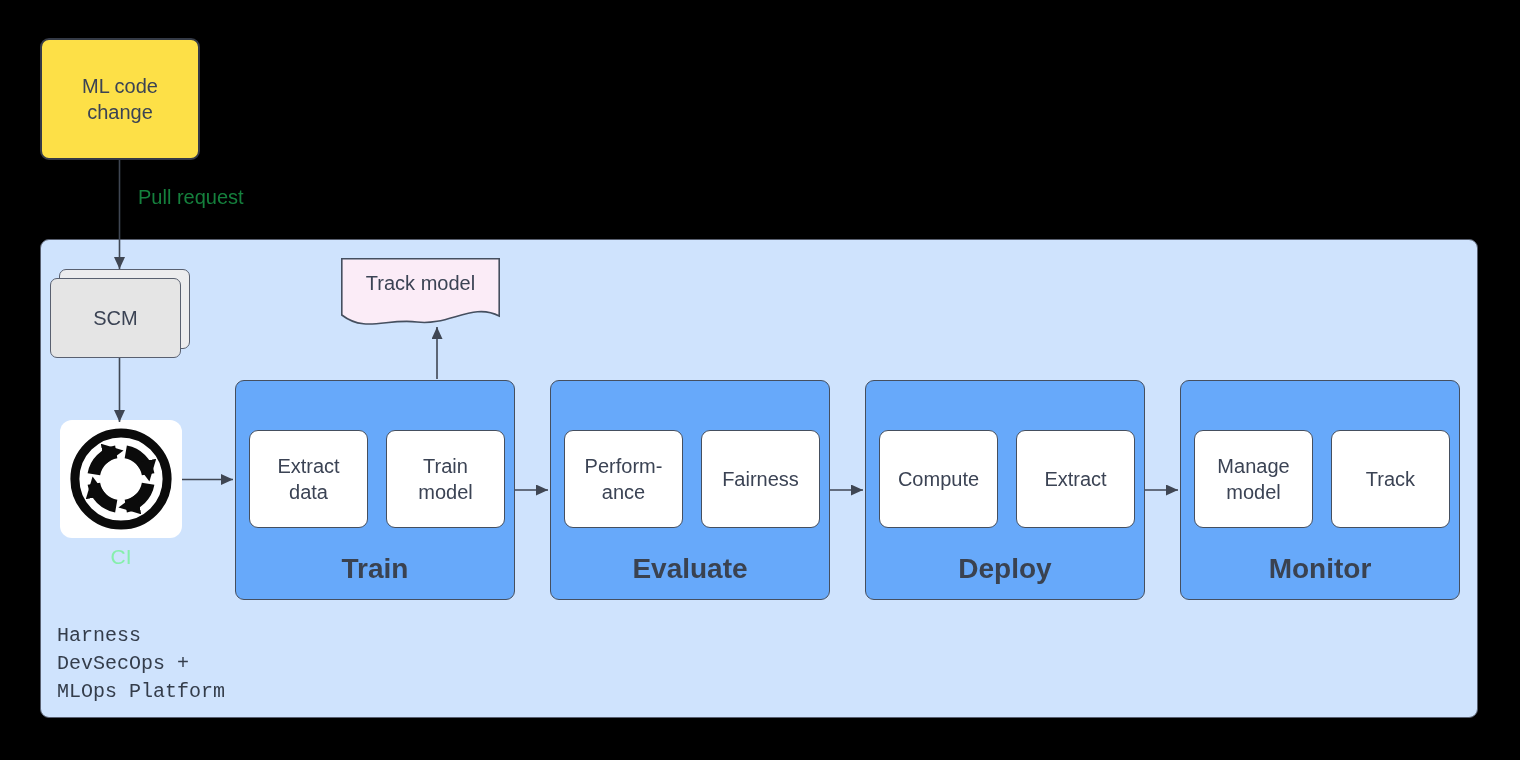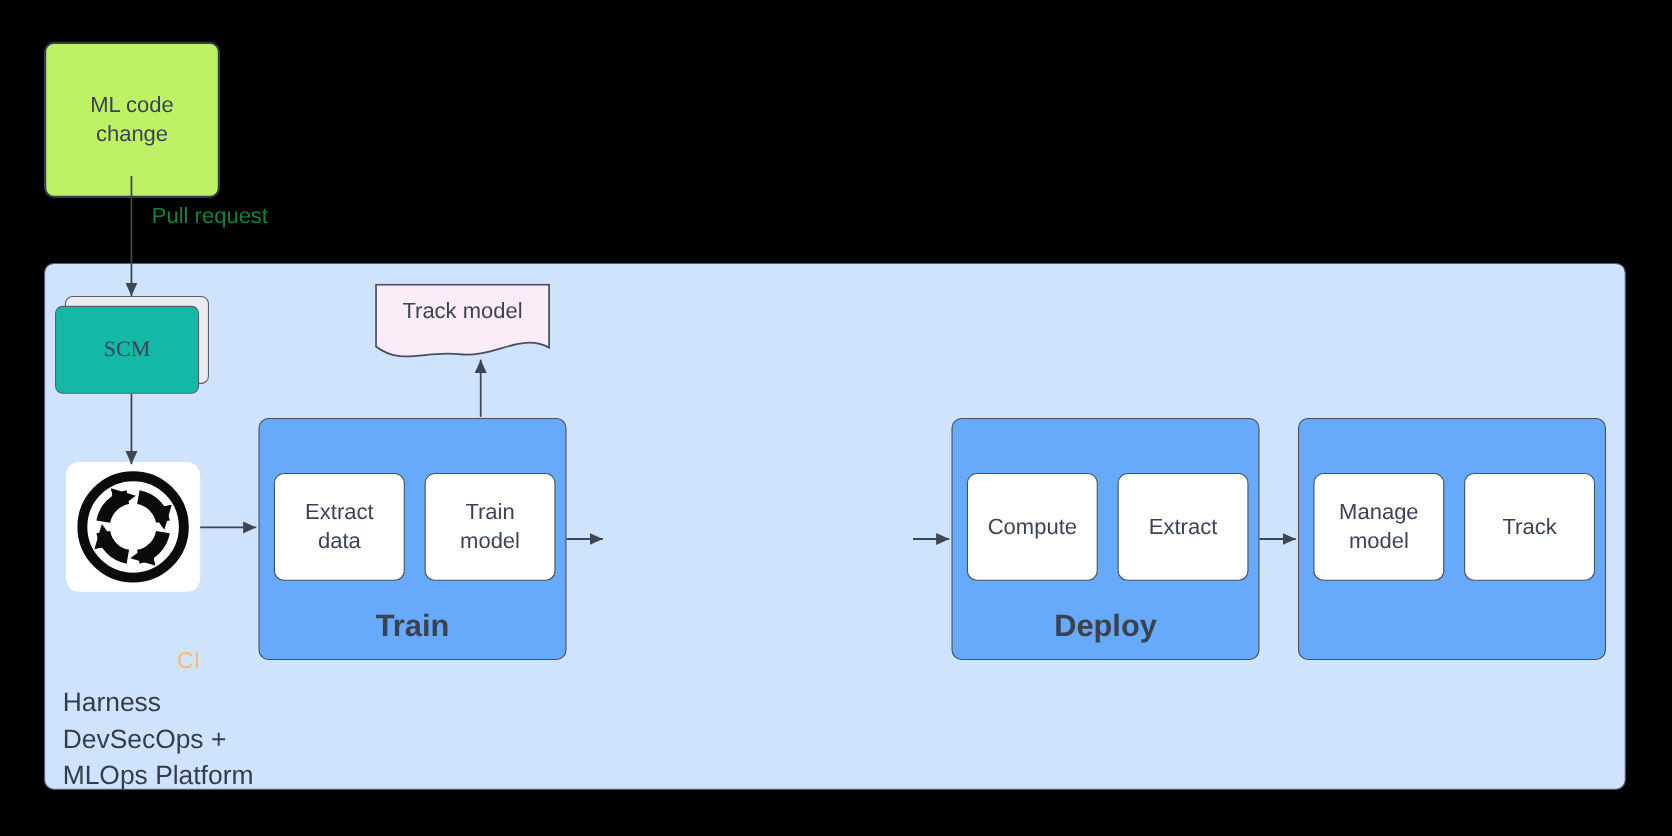--- a/index.html
+++ b/index.html
@@ -7,49 +7,49 @@
     position:relative;width:1520px;height:760px;background:#000;overflow:hidden;
     font-family:"Liberation Sans", sans-serif;color:#3b4354;
   }
   .multiline{white-space:pre-line;}
   
   .platform{
     position:absolute;left:40px;top:239px;width:1438px;height:479px;
     background:#cfe3fd;border:1.6px solid #596070;border-radius:9px;box-sizing:border-box;
   }
   .platform-label{
-    position:absolute;left:57px;top:622px;font-size:24px;line-height:1.4;color:#343d4b;
+    position:absolute;left:57px;top:622px;font-size:20px;line-height:1.4;color:#343d4b;font-family:Liberation Mono, monospace;
   }
   
   .note{
-    position:absolute;left:40px;top:38px;width:160px;height:142px;
-    background:#bef264;border:2px solid #343a46;border-radius:9px;box-sizing:border-box;
+    position:absolute;left:40px;top:38px;width:160px;height:122px;
+    background:#fde047;border:2px solid #343a46;border-radius:9px;box-sizing:border-box;
     display:flex;align-items:center;justify-content:center;text-align:center;
     font-size:20px;line-height:1.32;
   }
   .edge-label{
     position:absolute;left:138px;top:186px;font-size:20px;color:#15803d;
   }
   
   .scm-back{
     position:absolute;left:59px;top:269px;width:131px;height:80px;
     background:#ececee;border:1.6px solid #596070;border-radius:7px;box-sizing:border-box;
   }
   .scm-front{
     position:absolute;left:50px;top:278px;width:131px;height:80px;
-    background:#14b8a6;border:1.6px solid #596070;border-radius:7px;box-sizing:border-box;
-    display:flex;align-items:center;justify-content:center;font-size:20px;font-family:Liberation Serif, serif;
+    background:#e5e5e5;border:1.6px solid #596070;border-radius:7px;box-sizing:border-box;
+    display:flex;align-items:center;justify-content:center;font-size:20px;
   }
   
   .ci-box{
     position:absolute;left:60px;top:420px;width:122px;height:118px;
     background:#ffffff;border-radius:12px;display:flex;align-items:center;justify-content:center;
   }
   .ci-label{
-    position:absolute;left:60px;top:545px;width:122px;text-align:right;font-size:21px;color:#fdba74;margin-top:44px;
+    position:absolute;left:60px;top:545px;width:122px;text-align:center;font-size:21px;color:#86efac;
   }
   
   .stage{
     position:absolute;top:380px;width:280px;height:220px;
     background:#67a9fa;border:1.6px solid #454f5f;border-radius:9px;box-sizing:border-box;
   }
   .sub{
     position:absolute;top:49px;width:119px;height:98px;
     background:#ffffff;border:1.6px solid #454f5f;border-radius:9px;box-sizing:border-box;
     display:flex;align-items:center;justify-content:center;text-align:center;
@@ -125,39 +125,50 @@
       <span class="multiline">Extract
 data</span>
     </div>
     <div class="sub second">
       <span class="multiline">Train
 model</span>
     </div>
     <div class="stage-label">Train</div>
   </div>
 
+  <div class="stage" style="left:550px">
+    <div class="sub first">
+      <span class="multiline">Perform-
+ance</span>
+    </div>
+    <div class="sub second">
+      <span class="multiline">Fairness</span>
+    </div>
+    <div class="stage-label">Evaluate</div>
+  </div>
 
   <div class="stage" style="left:865px">
     <div class="sub first">
       <span class="multiline">Compute</span>
     </div>
     <div class="sub second">
       <span class="multiline">Extract</span>
     </div>
     <div class="stage-label">Deploy</div>
   </div>
 
   <div class="stage" style="left:1180px">
     <div class="sub first">
       <span class="multiline">Manage
 model</span>
     </div>
     <div class="sub second">
       <span class="multiline">Track</span>
     </div>
+    <div class="stage-label">Monitor</div>
   </div>
 
   <svg class="connectors" width="1520" height="760" viewBox="0 0 1520 760">
     <defs>
       <marker id="arrow" markerUnits="userSpaceOnUse" markerWidth="13" markerHeight="11" refX="12" refY="5.5" orient="auto">
         <polygon points="0,0 12,5.5 0,11" fill="#3f4653"></polygon>
       </marker>
     </defs>
     <g stroke="#3f4653" stroke-width="1.6" fill="none">
       <path d="M119.5,160 L119.5,269" marker-end="url(#arrow)"></path>

